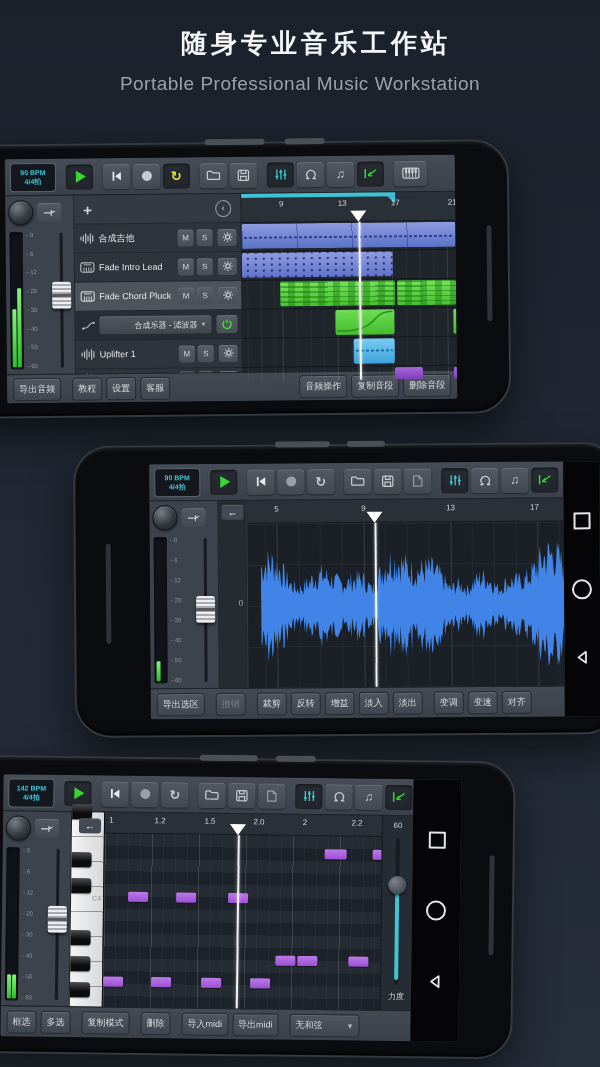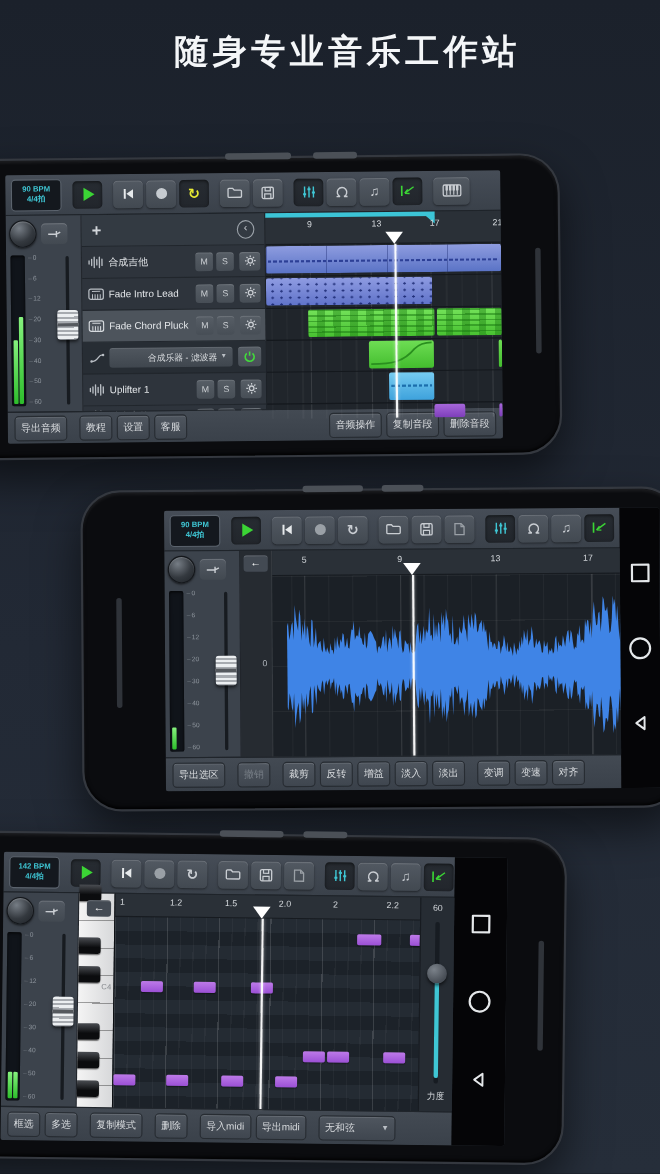--- a/index.html
+++ b/index.html
@@ -1,20 +1,20 @@
 <!DOCTYPE html>
 <html><head>
 <meta charset="utf-8">
 <style>
   html,body{margin:0;padding:0;background:#10141a;}
   body{width:600px;height:1067px;position:relative;overflow:hidden;
        background:linear-gradient(180deg,#1b212b 0%,#222935 55%,#262e3a 100%);
        font-family:"Liberation Sans","DejaVu Sans",sans-serif;-webkit-font-smoothing:antialiased;}
   .hdr{position:absolute;top:0;left:0;right:0;text-align:center;}
-  .hdr .t{margin-top:26px;font-size:31px;font-weight:bold;color:#f4f6f8;letter-spacing:4px;padding-left:32px;}
+  .hdr .t{margin-top:26px;font-size:26px;font-weight:bold;color:#f4f6f8;letter-spacing:4px;padding-left:32px;}
   .hdr .s{margin-top:12px;font-size:19px;color:#9aa1ab;letter-spacing:.5px;}
 
   
   .phone{position:absolute;background:#0b0c0f;border-radius:36px;border:2px solid #34383f;
          box-shadow:0 18px 40px rgba(0,0,0,.55), inset 0 2px 3px rgba(255,255,255,.08), inset 0 -2px 3px rgba(0,0,0,.8);}
   .pbtn{position:absolute;top:-5px;height:6px;border-radius:3px;background:#4b5057;}
   .sslot{position:absolute;width:5px;border-radius:3px;background:#2f3339;}
   .screen{position:absolute;background:#262b31;display:flex;overflow:hidden;border-radius:2px;}
   .appcol{display:flex;flex-direction:column;flex:1;min-width:0;}
   .navstrip{background:#050507;display:flex;flex-direction:column;align-items:center;justify-content:space-around;padding:26px 0;}
@@ -163,20 +163,21 @@
   .fbtn.dim{color:#777e86;}
   .fbtn.dd{display:flex;align-items:center;gap:24px;}
   .fbtn.dd .car{font-size:7px;color:#b9bec4;}
   .spacer{flex:1;}
 </style>
 </head>
 <body>
 
 <div class="hdr">
   <div class="t">随身专业音乐工作站</div>
+  <div class="s">Portable Professional Music Workstation</div>
 </div>
 
 <div class="phone" style="left:-46px;top:142px;width:552px;height:270px;transform:rotate(-.6deg);">
   <div class="pbtn" style="left:250px;width:60px;"></div>
   <div class="pbtn" style="left:330px;width:40px;"></div>
   <div class="sslot" style="right:16px;top:84px;height:96px;"></div>
 
   <div class="screen" style="left:50px;top:13px;width:450px;height:244px;">
    <div class="appcol">
 

